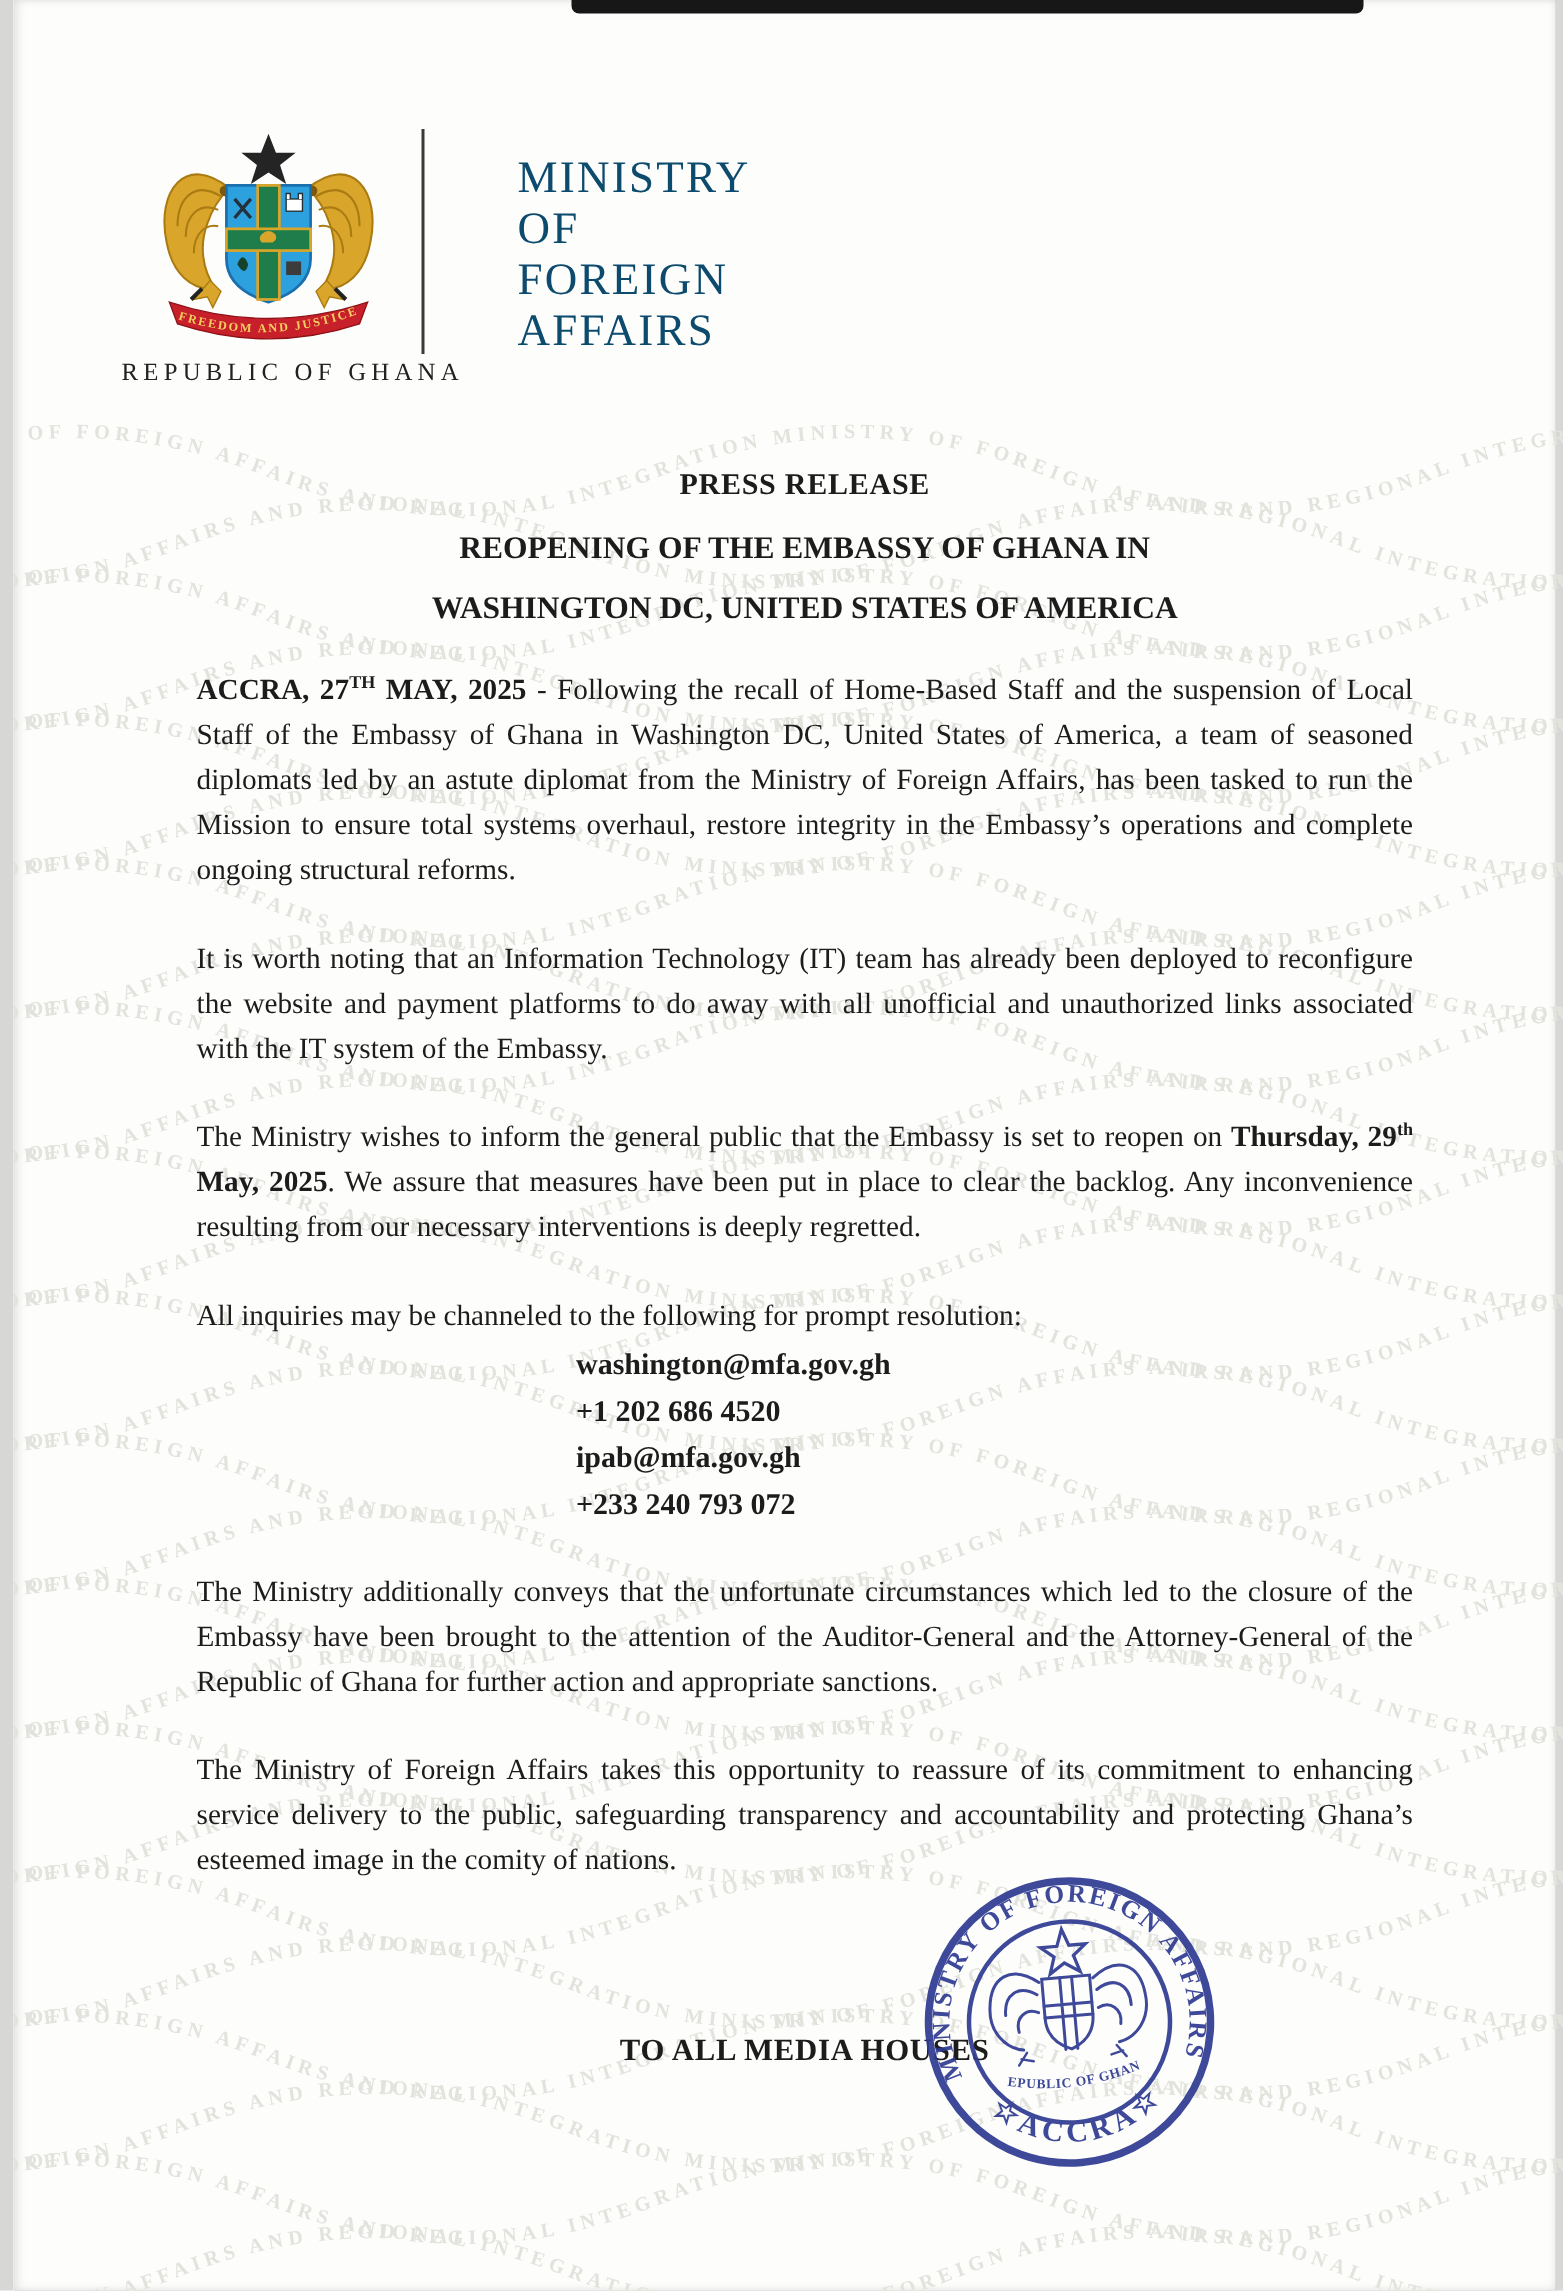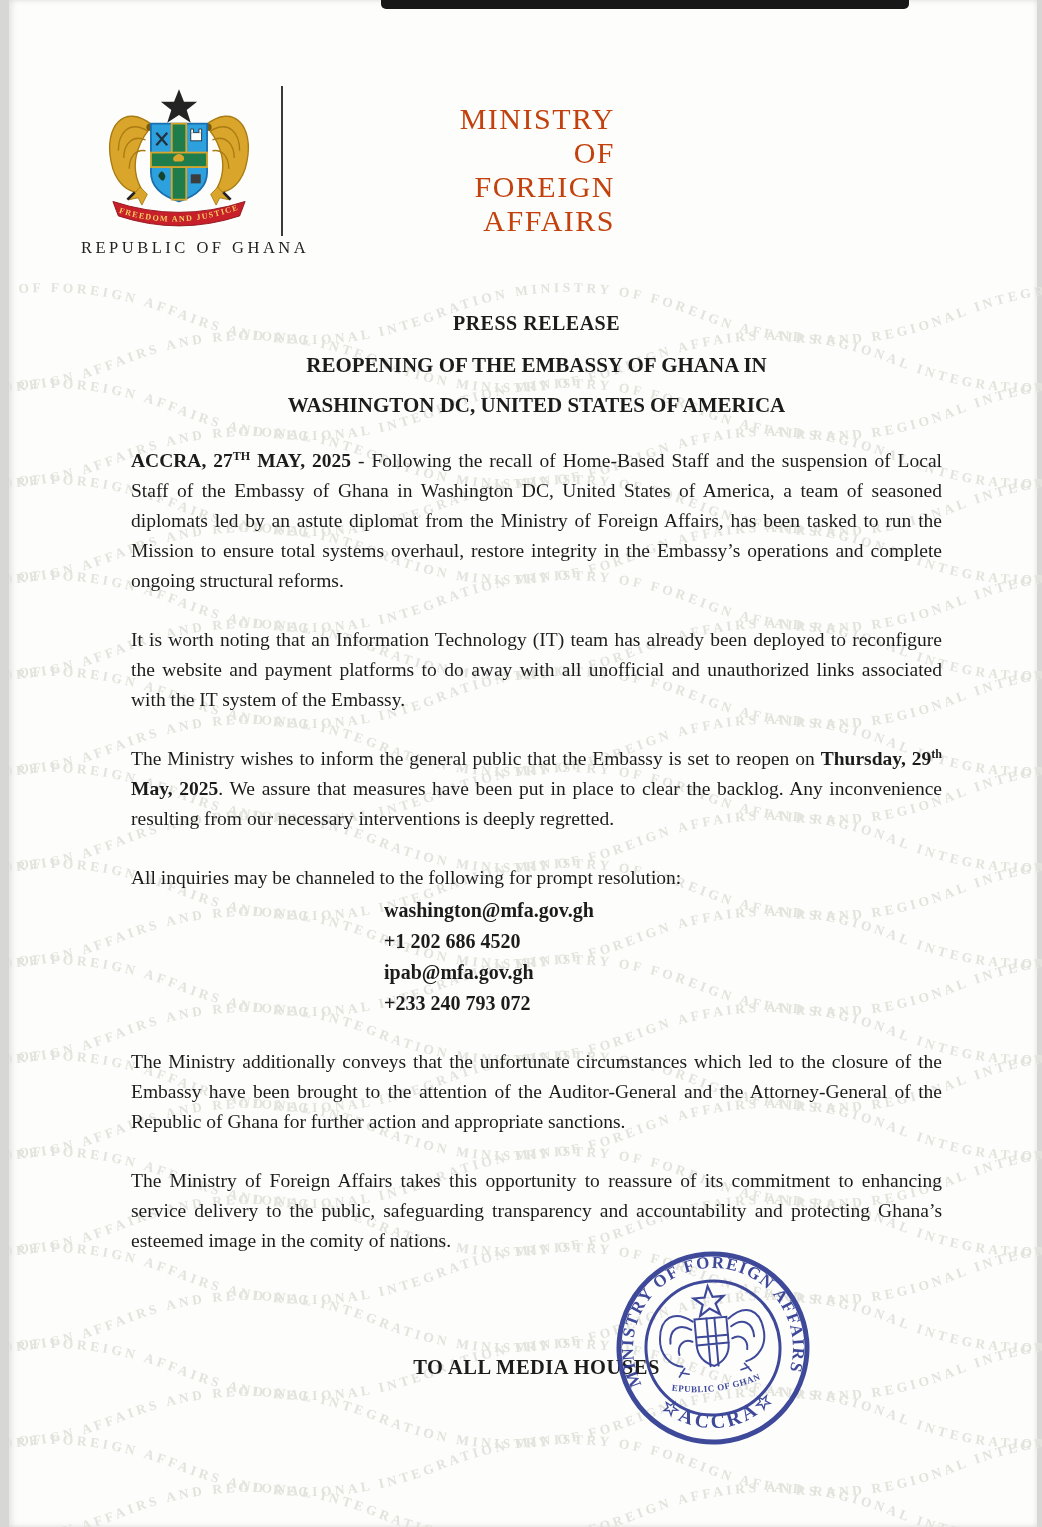--- a/index.html
+++ b/index.html
@@ -26,22 +26,22 @@
   }
   .crest-block{margin-left:72px;width:196px;text-align:center;}
   .crest-block svg{display:block;margin:0 auto;}
   .republic{
     margin-top:6px;font-size:16.5px;letter-spacing:3.5px;color:#222;white-space:nowrap;
   }
   .vdivider{
     width:0;border-left:2px solid #3a3a3a;height:150px;margin-left:4px;margin-top:2px;
   }
   .ministry-title{
-    margin-left:62px;width:270px;text-align:right;margin-top:18px;
-    font-size:30px;line-height:34px;letter-spacing:1.5px;color:#c2410c;
+    margin-left:62px;width:270px;text-align:left;margin-top:18px;
+    font-size:30px;line-height:34px;letter-spacing:1.5px;color:#0c4a6e;
   }
   
   .content{
     position:absolute;left:2px;top:240px;width:100%;z-index:1;
   }
   .inner{padding:0 97px 0 120px;}
   .press-label{
     text-align:center;font-weight:bold;font-size:20px;letter-spacing:.5px;margin-top:72px;
   }
   .doc-title{

